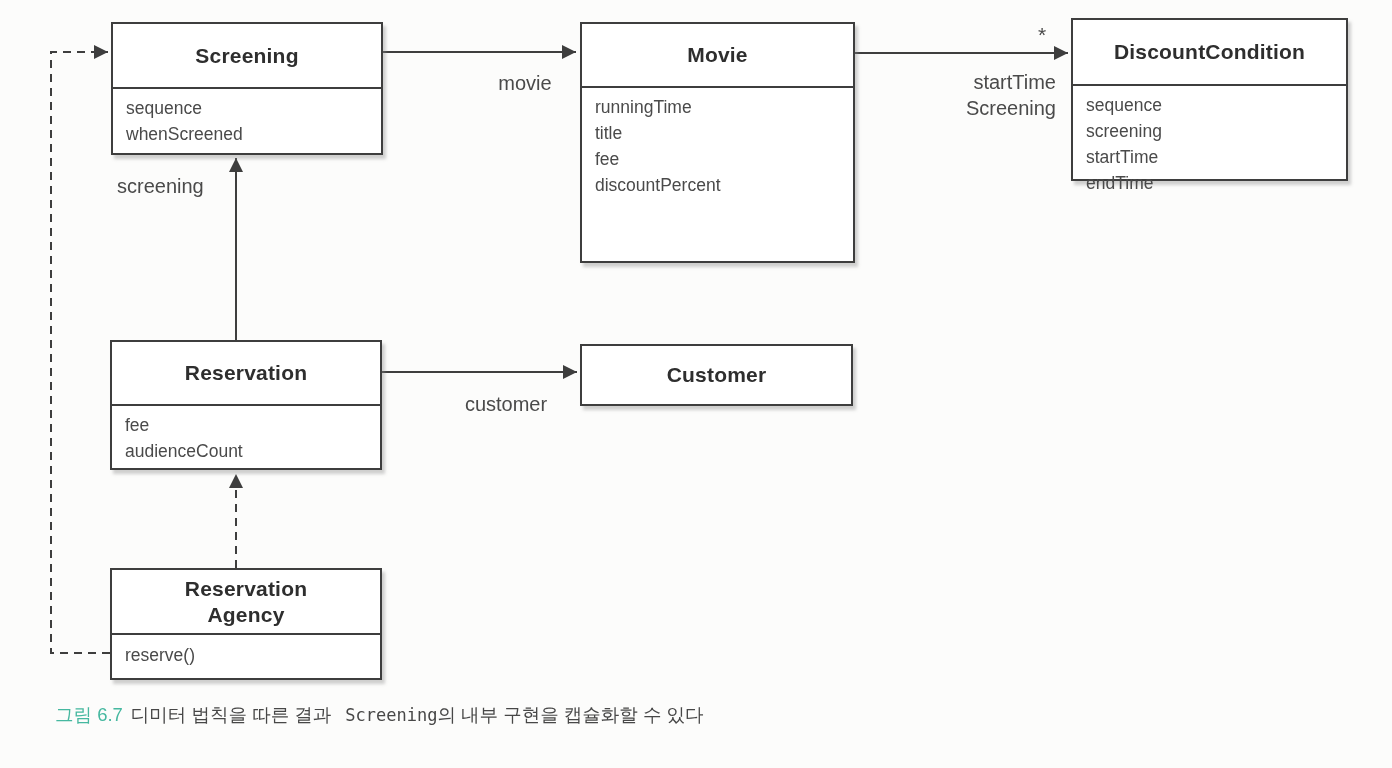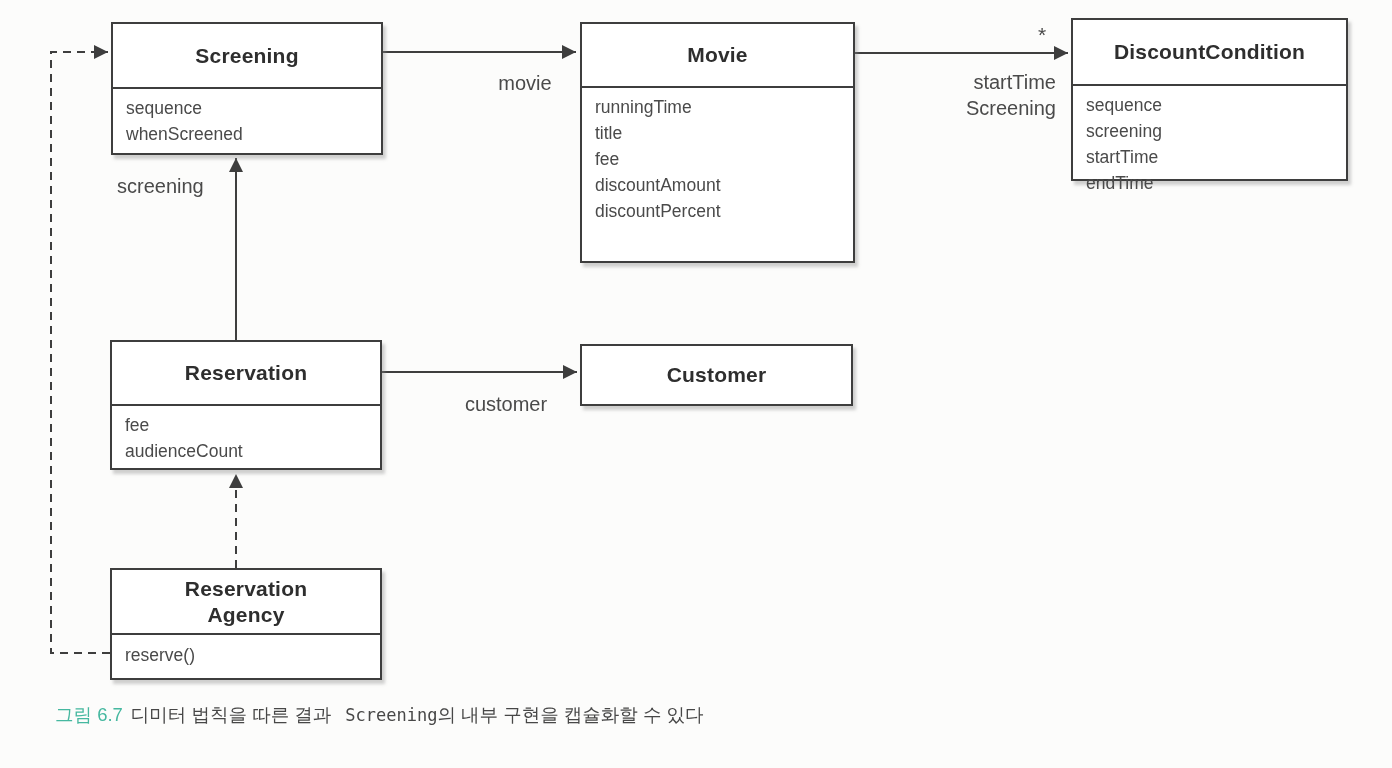--- a/index.html
+++ b/index.html
@@ -74,21 +74,20 @@
   </div>
 
   <div class="uml" style="left:580px;top:22px;width:275px;height:241px;">
     <div class="uml-head" style="height:64px;">
       <span>Movie</span>
     </div>
     <div class="uml-body">
       <div class="uml-row">runningTime</div>
       <div class="uml-row">title</div>
       <div class="uml-row">fee</div>
-      <div class="uml-row">discountAmount</div>
       <div class="uml-row">discountPercent</div>
     </div>
   </div>
 
   <div class="uml" style="left:1071px;top:18px;width:277px;height:163px;">
     <div class="uml-head" style="height:66px;">
       <span>DiscountCondition</span>
     </div>
     <div class="uml-body">
       <div class="uml-row">sequence</div>

